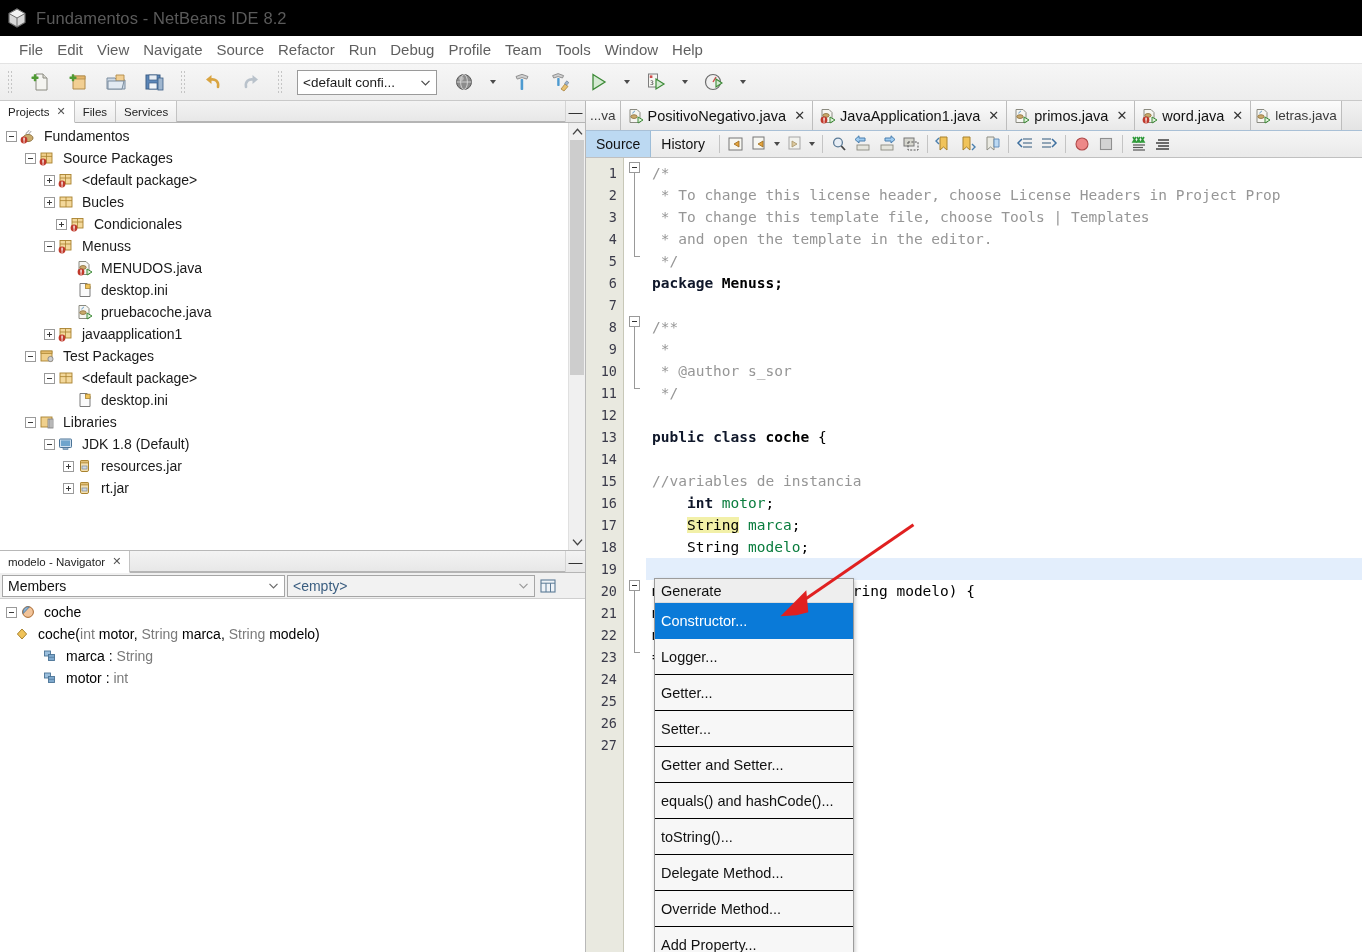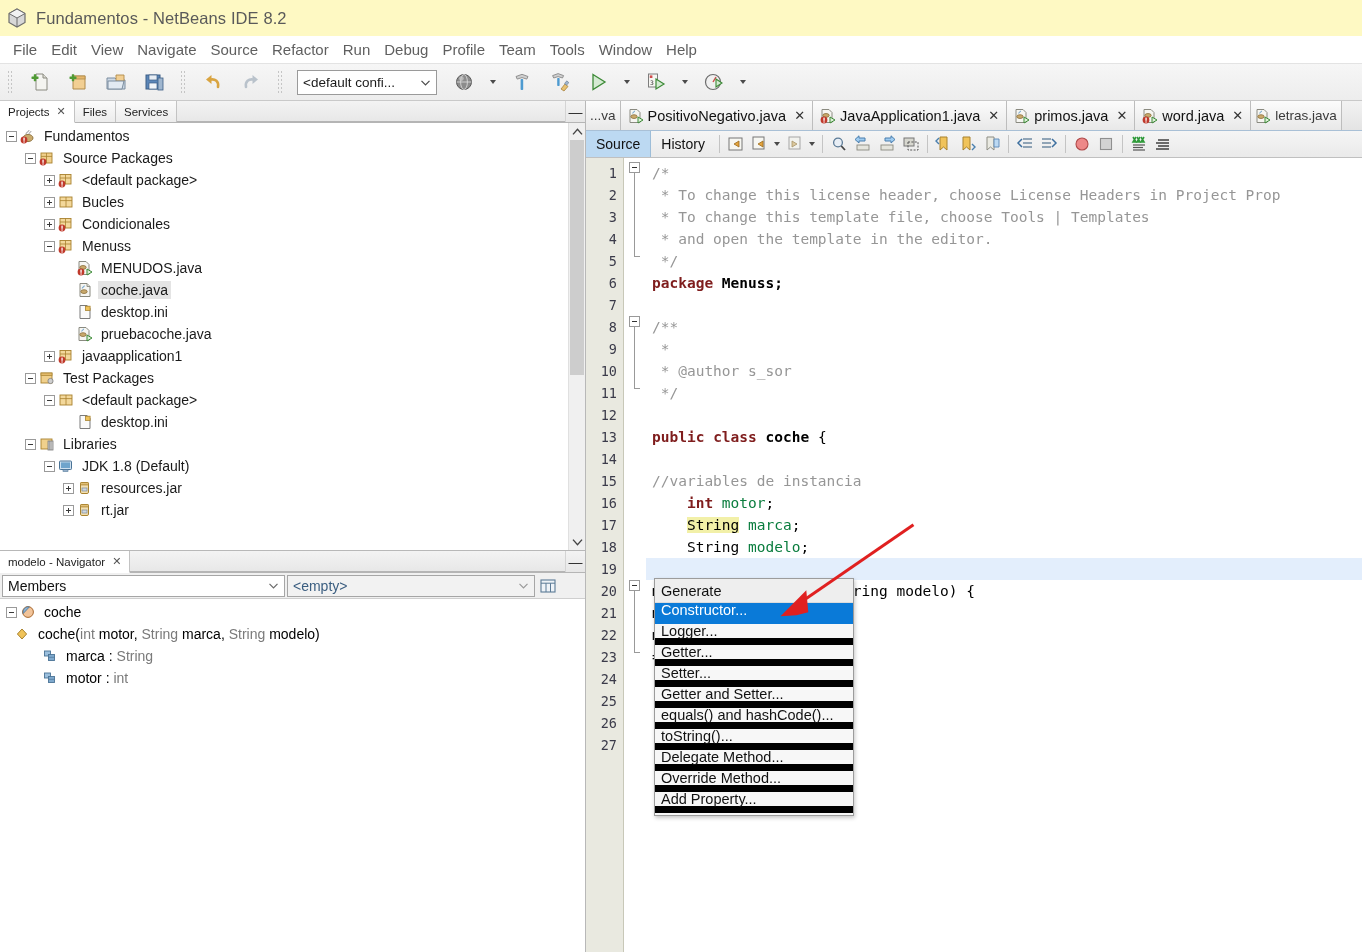--- a/index.html
+++ b/index.html
@@ -8,41 +8,41 @@
     width: 1362px; height: 952px;
     overflow: hidden;
     background: #f0f0f0;
     font-family: "Liberation Sans", sans-serif;
     -webkit-font-smoothing: antialiased;
   }
 
   
   #titlebar {
     height: 36px;
-    background: #fef9c3;
+    background: #000000;
     display: flex; align-items: center;
     padding-left: 6px;
   }
   #titlebar .app-icon {
     width: 22px; height: 22px;
     margin-right: 8px;
     position: relative;
   }
   #titlebar .title-text {
     font-size: 16.5px;
     color: #5a5a5a;
     letter-spacing: 0.1px;
   }
 
   
   #menubar {
     height: 28px;
     background: #ffffff;
     display: flex; align-items: center;
-    padding-left: 6px;
+    padding-left: 12px;
     border-bottom: 1px solid #e3e3e3;
   }
   #menubar .menu-item {
     font-size: 15px;
     color: #5f5f5f;
     padding: 2px 7px;
     cursor: default;
   }
 
   
@@ -352,21 +352,21 @@
     font-family: "DejaVu Sans Mono", monospace;
     font-size: 14.5px;
     line-height: 22px;
     white-space: pre;
     overflow: hidden;
     color: #000;
   }
   #code .cline { height: 22px; padding-left: 6px; }
   #code .cline.cur { background: #e3eefc; }
   .c-com { color: #969696; }
-  .c-kw  { color: #7f1d1d; font-weight: bold; }
+  .c-kw  { color: #0f172a; font-weight: bold; }
   .c-cls { color: #000; font-weight: bold; }
   .c-fld { color: #0a7d3e; }
   .c-hl  { background: #f2f0a8; }
 
   
   #gen-menu {
     position: absolute;
     left: 68px; top: 420px;
     width: 200px;
     background: #f7f7f7;
@@ -378,27 +378,27 @@
   #gen-menu .gm-head {
     height: 24px;
     display: flex; align-items: center;
     padding-left: 6px;
     font-size: 14.5px;
     color: #111;
     background: #eeeeee;
     border-bottom: 1px solid #dcdcdc;
   }
   #gen-menu .gm-item {
-    height: 21px;
+    height: 36px;
     display: flex; align-items: center;
     padding-left: 6px;
     font-size: 14.5px;
     color: #111;
     background: #f7f7f7;
-    border-bottom: 7px solid #000000;
+    border-bottom: 1px solid #000000;
     cursor: default;
   }
   #gen-menu .gm-item.sel { background: #0a7ad8; color: #fff; border-bottom-color: #0a7ad8; }
 
   #arrow-overlay {
     position: absolute; left: 0; top: 0;
     width: 100%; height: 100%;
     pointer-events: none; z-index: 60;
   }
 </style>
@@ -603,21 +603,21 @@
           </div>
           <div class="trow" style="padding-left: 44px;">
             <span class="toggler plus"></span>
             <span class="ticon"><svg width="16" height="16" viewBox="0 0 16 16">
                 <rect x="2" y="3" width="12" height="10" fill="#f3d89b" stroke="#a8822e" stroke-width=".9"></rect>
                 <line x1="2" y1="6.6" x2="14" y2="6.6" stroke="#a8822e" stroke-width=".8"></line>
                 <line x1="8" y1="3" x2="8" y2="13" stroke="#a8822e" stroke-width=".8"></line>
               </svg></span>
             <span class="lbl">Bucles</span>
           </div>
-          <div class="trow" style="padding-left: 44px;">
+          <div class="trow" style="padding-left: 56px;">
             <span class="toggler plus"></span>
             <span class="ticon"><svg width="16" height="16" viewBox="0 0 16 16">
                 <rect x="2" y="2.5" width="11" height="9.5" fill="#f3d89b" stroke="#a8822e" stroke-width=".9"></rect>
                 <line x1="2" y1="6" x2="13" y2="6" stroke="#a8822e" stroke-width=".8"></line>
                 <line x1="7.5" y1="2.5" x2="7.5" y2="12" stroke="#a8822e" stroke-width=".8"></line>
                 <circle cx="4" cy="12" r="3.4" fill="#c0392b"></circle>
                 <rect x="3.4" y="9.6" width="1.3" height="3.2" fill="#fff"></rect>
                 <rect x="3.4" y="13.4" width="1.3" height="1.2" fill="#fff"></rect>
               </svg></span>
             <span class="lbl">Condicionales</span>
@@ -638,30 +638,20 @@
             <span class="tspace"></span>
             <span class="ticon"><svg width="16" height="16" viewBox="0 0 16 16">
                 <path d="M2 1.5h7l3 3v10H2z" fill="#f6f6f2" stroke="#8a8a80" stroke-width="1"></path>
                 <ellipse cx="6" cy="7.4" rx="3.2" ry="1.9" fill="#c9a96b" stroke="#8a6d3a" stroke-width=".8"></ellipse>
                 <polygon points="10,9 15,12 10,15" fill="#dff0da" stroke="#3c8a36" stroke-width="1"></polygon>
                 <circle cx="4" cy="12" r="3.4" fill="#c0392b"></circle>
                 <rect x="3.4" y="9.6" width="1.3" height="3.2" fill="#fff"></rect>
                 <rect x="3.4" y="13.4" width="1.3" height="1.2" fill="#fff"></rect>
               </svg></span>
             <span class="lbl">MENUDOS.java</span>
-          </div>
-          <div class="trow sel" style="padding-left: 63px;">
-            <span class="tspace"></span>
-            <span class="ticon"><svg width="16" height="16" viewBox="0 0 16 16">
-                <path d="M3 1.5h7l3 3v10H3z" fill="#f6f6f2" stroke="#8a8a80" stroke-width="1"></path>
-                <path d="M10 1.5v3h3" fill="#dcdcd4" stroke="#8a8a80" stroke-width=".9"></path>
-                <path d="M5.2 6.5c0-1.4 2.2-1.5 2.2-3" fill="none" stroke="#7ba9cf" stroke-width="1.1"></path>
-                <ellipse cx="7" cy="9.6" rx="3.2" ry="1.9" fill="#c9a96b" stroke="#8a6d3a" stroke-width=".8"></ellipse>
-              </svg></span>
-            <span class="lbl">coche.java</span>
           </div>
           <div class="trow" style="padding-left: 63px;">
             <span class="tspace"></span>
             <span class="ticon"><svg width="16" height="16" viewBox="0 0 16 16">
                 <path d="M3 1.5h7l3 3v10H3z" fill="#fafafa" stroke="#7b7b7b" stroke-width="1"></path>
                 <path d="M10 1.5v3h3" fill="#e2e2e2" stroke="#7b7b7b" stroke-width=".9"></path>
                 <rect x="8.5" y="2.2" width="4.6" height="4.2" fill="#f0c35a" stroke="#a8822e" stroke-width=".8"></rect>
               </svg></span>
             <span class="lbl">desktop.ini</span>
           </div>

